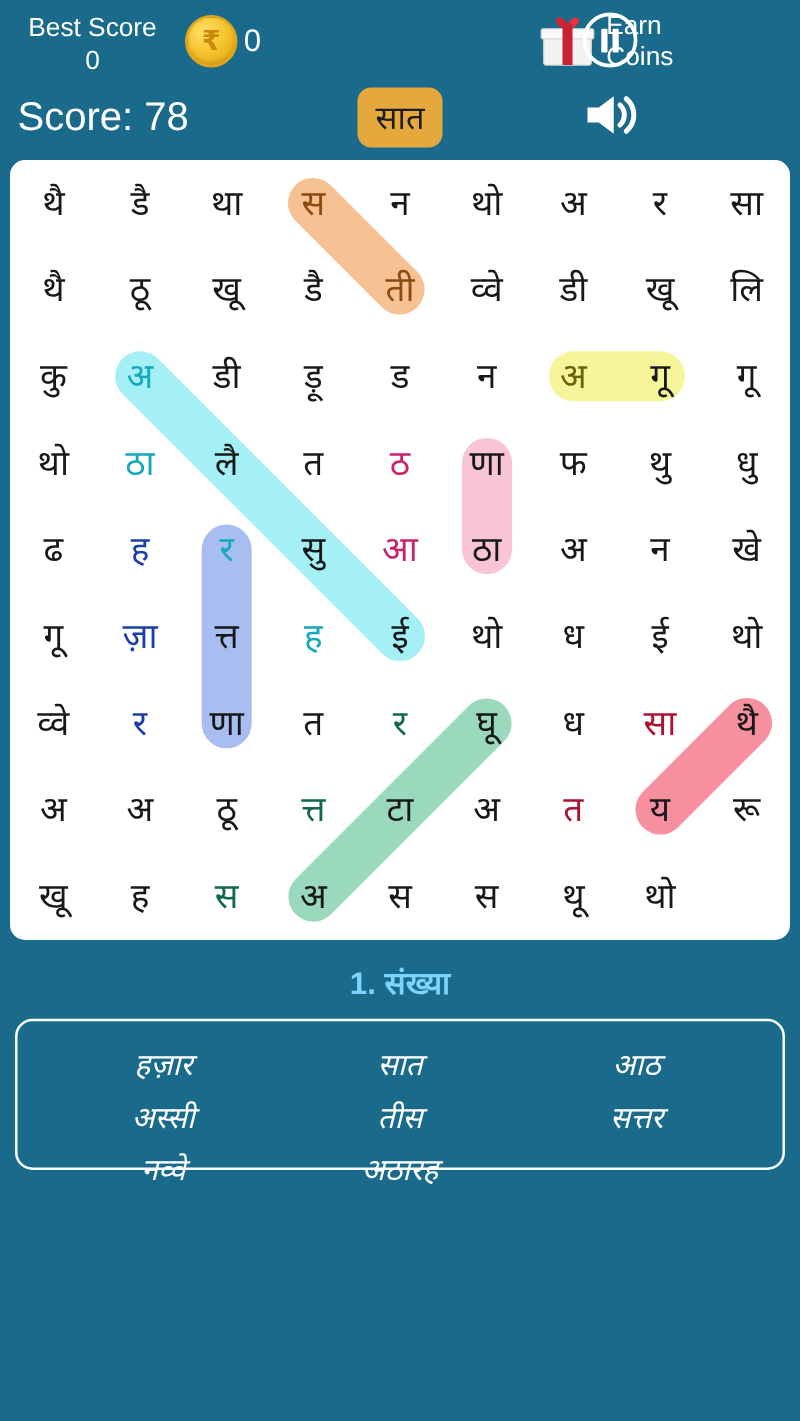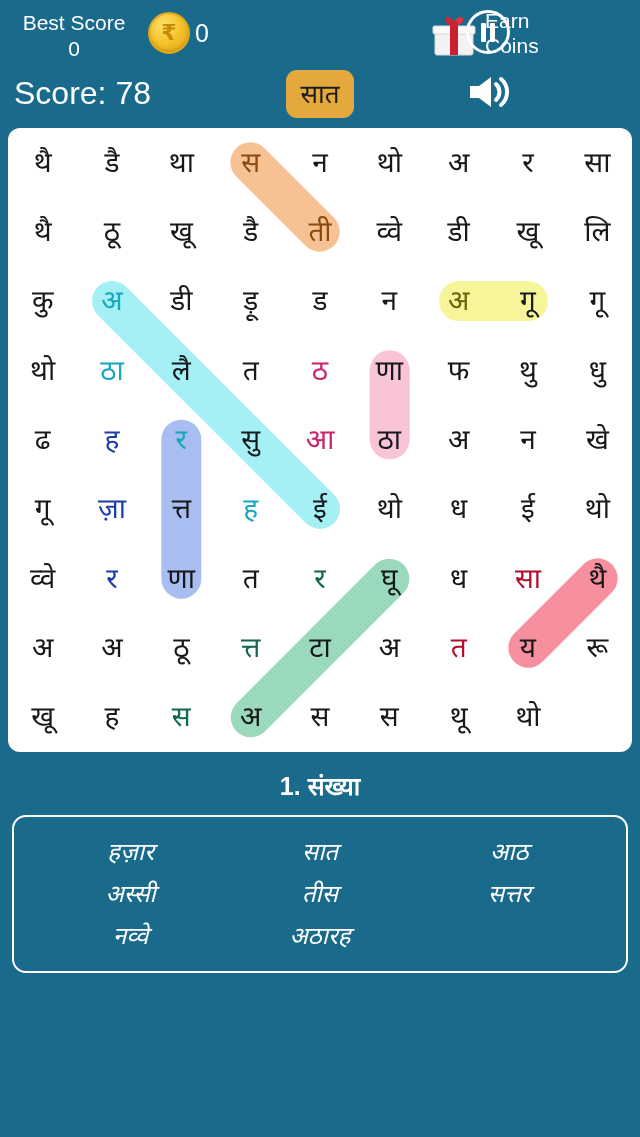--- a/index.html
+++ b/index.html
@@ -31,21 +31,21 @@
     background: radial-gradient(circle at 36% 30%, #ffe06a 0%, #f5c32c 48%, #dca111 100%);
     border: 2px solid #e0a71a;
     display: flex; align-items: center; justify-content: center;
     color: #c98a07; font-size: 22px; font-weight: bold;
     box-shadow: inset 0 -2px 3px rgba(160,105,0,.35);
   }
   .coin-count { font-size: 25px; color: #fff; }
 
   .earn-coins {
     position: absolute; left: 430px; top: 8px;
-    display: flex; align-items: flex-end; gap: 7px;
+    display: flex; align-items: center; gap: 7px;
   }
   .gift { width: 48px; height: 44px; position: relative; flex: none; }
   .earn-label { font-size: 21px; line-height: 25px; }
 
   .pause-btn {
     position: absolute; right: 14px; top: 10px;
     width: 44px; height: 44px; border-radius: 50%;
     border: 3px solid #ffffff;
     display: flex; align-items: center; justify-content: center; gap: 4px;
   }
@@ -91,25 +91,25 @@
   .cell.lit-blue  { color: #1d3ea8; }
   .cell.lit-green { color: #10694a; }
   .cell.lit-pink  { color: #c8236b; }
   .cell.lit-red   { color: #b01030; }
   .cell.lit-olive { color: #6b6410; }
   .cell.lit-orange{ color: #8a4a10; }
 
   
   .category {
     position: absolute; left: 0; top: 768px; width: 640px;
-    text-align: center; font-size: 25px; font-weight: bold; color: #ffffff;
+    text-align: center; font-size: 25px; font-weight: bold; color: #7dd3fc;
   }
   .words-panel {
     position: absolute; left: 12px; top: 815px;
-    width: 616px; height: 158px;
+    width: 616px; height: 121px;
     border: 2px solid #ffffff; border-radius: 14px;
     padding: 12px 22px;
   }
   .words-grid {
     display: grid;
     grid-template-columns: repeat(3, 1fr);
     grid-auto-rows: 42px;
     align-items: center;
     justify-items: center;
   }

